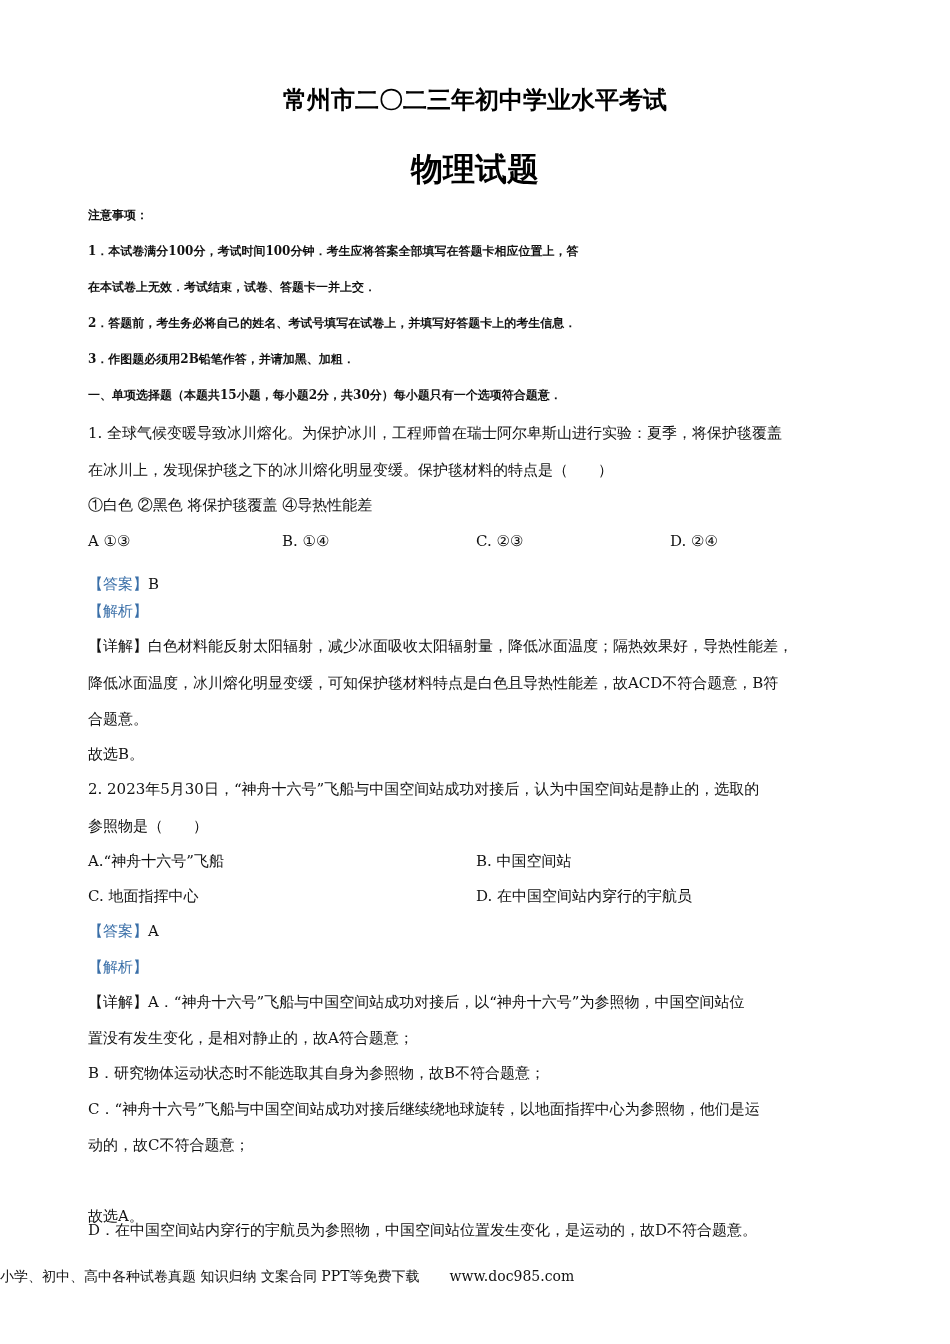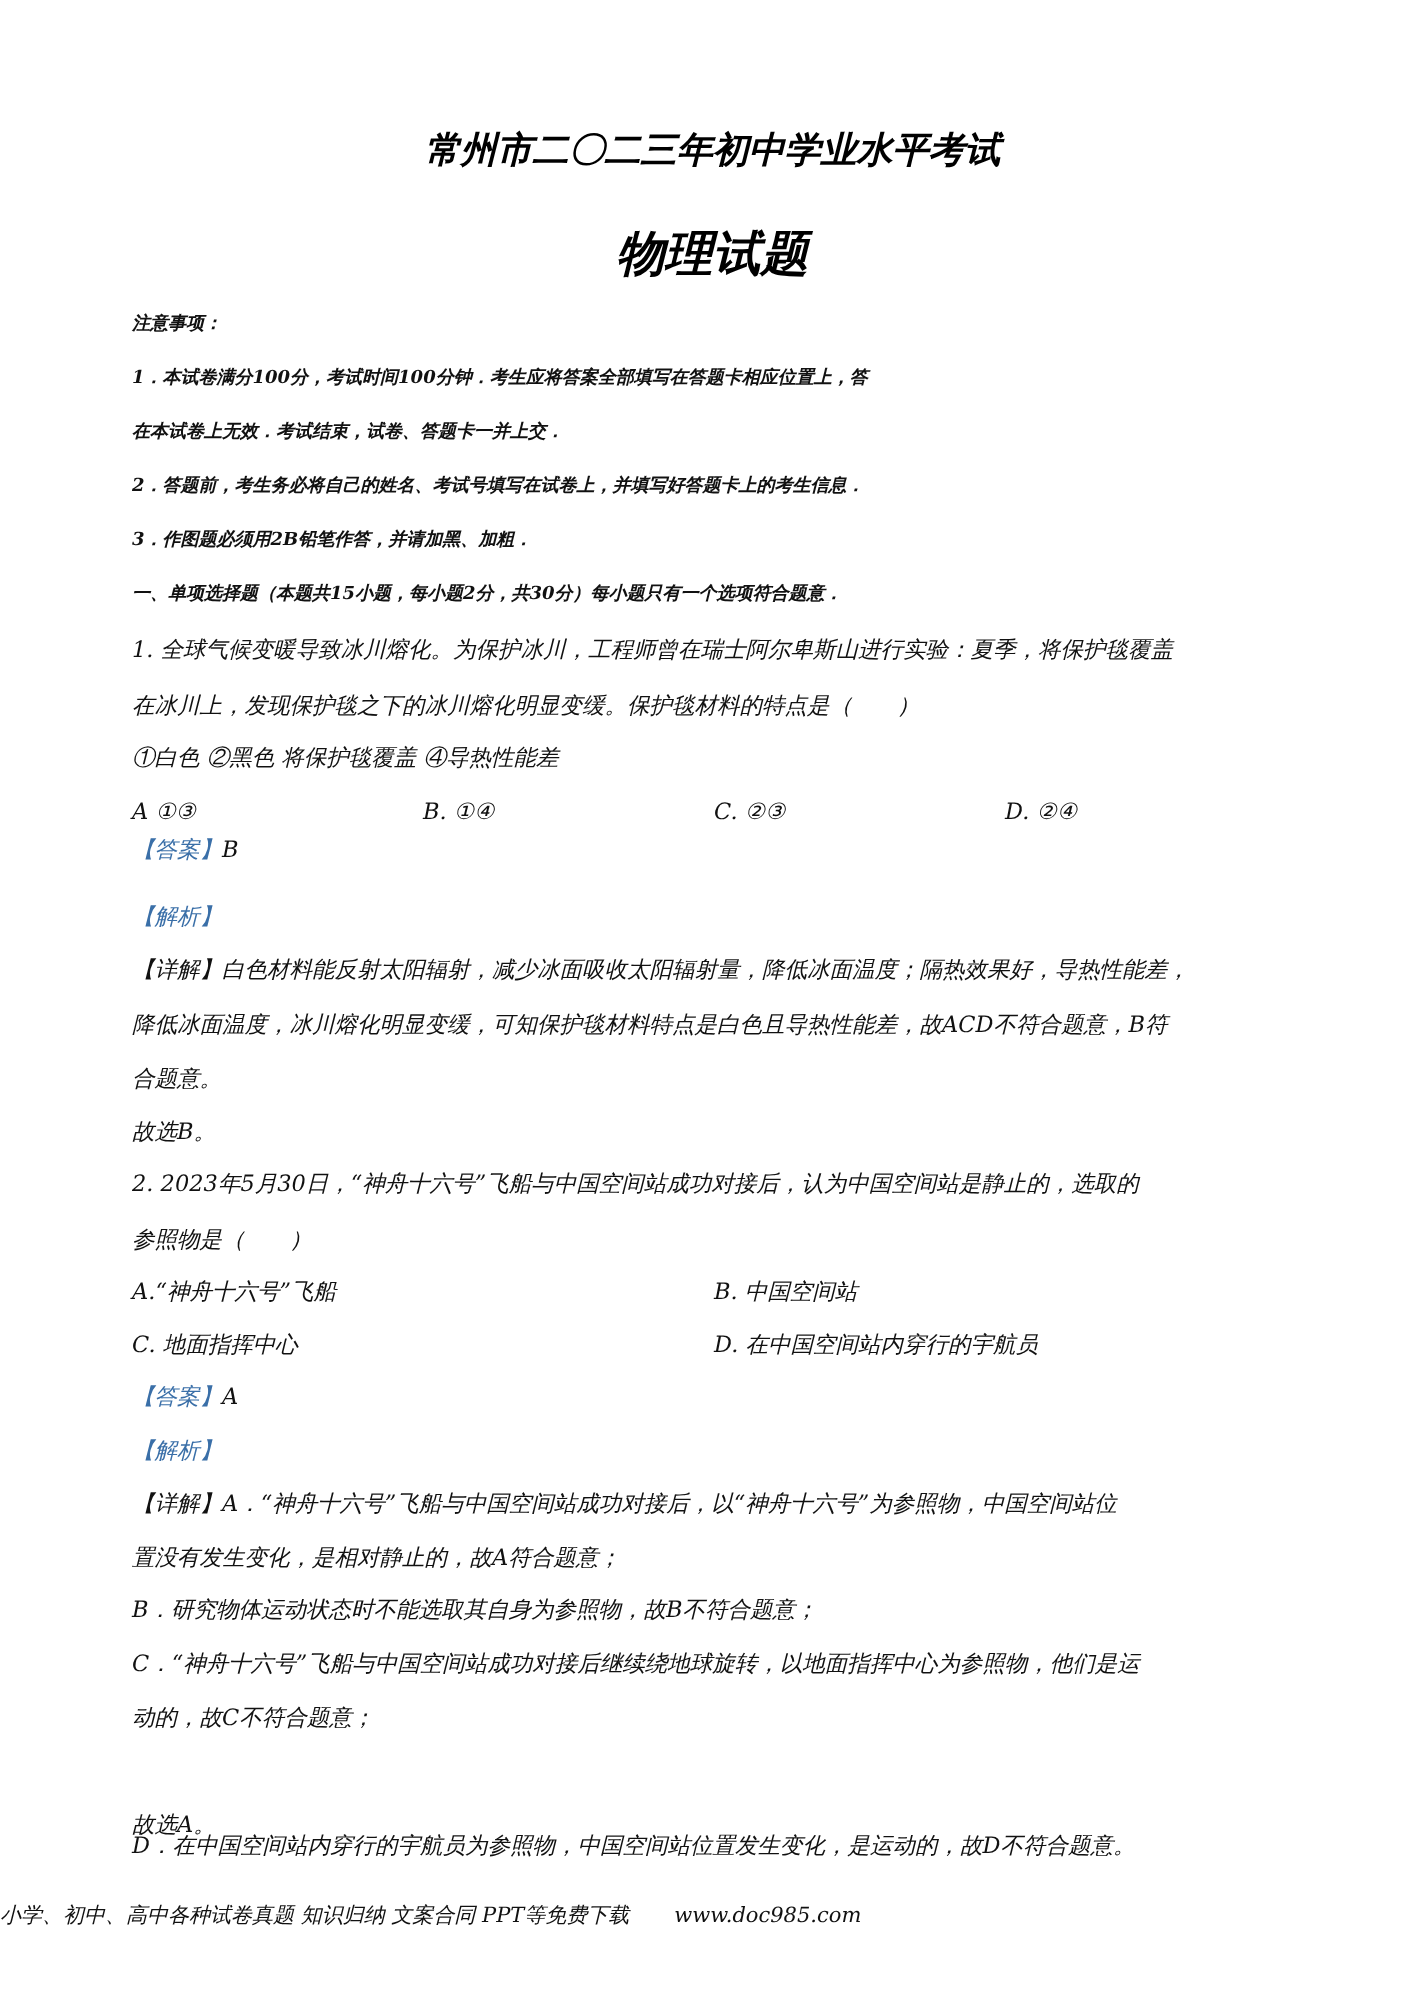--- a/index.html
+++ b/index.html
@@ -1,18 +1,18 @@
 <!DOCTYPE html>
 <html><head>
   <meta charset="utf-8">
   <style>
     html, body { margin: 0; padding: 0; background: #ffffff; }
     body { width: 950px; height: 1344px; position: relative; overflow: hidden;
       font-family: "DejaVu Serif", "Liberation Serif", serif; color: #111; }
-    .page { position: absolute; left: 0; top: 0; width: 950px; height: 1232px; font-style: italic; }
+    .page { position: absolute; left: 0; top: 0; width: 950px; height: 1232px; }
     .title { position: absolute; left: 0; width: 950px; text-align: center; font-weight: bold;
       font-family: "DejaVu Sans", "Liberation Sans", sans-serif; color: #000; }
     .t1 { top: 84px; font-size: 24px; }
     .t2 { top: 148px; font-size: 32px; }
     .line { position: absolute; left: 88px; white-space: nowrap; font-size: 15px; line-height: 22px; }
     .bold { font-weight: bold; font-size: 12px; font-family: "DejaVu Serif", "Liberation Serif", serif; }
     .label { color: #3a6fa8; }
     .opt { position: absolute; white-space: nowrap; font-size: 15px; line-height: 22px; }
     .footer { position: absolute; top: 1268px; left: 0; width: 950px; text-align: left; font-size: 14px; white-space: nowrap; }
     .footer .url { margin-left: 30px; }
@@ -31,21 +31,21 @@
   <div class="line bold" style="top:348px">3．作图题必须用2B铅笔作答，并请加黑、加粗．</div>
   <div class="line bold" style="top:384px">一、单项选择题（本题共15小题，每小题2分，共30分）每小题只有一个选项符合题意．</div>
 
   <div class="line" style="top:422px">1. 全球气候变暖导致冰川熔化。为保护冰川，工程师曾在瑞士阿尔卑斯山进行实验：夏季，将保护毯覆盖</div>
   <div class="line" style="top:459px">在冰川上，发现保护毯之下的冰川熔化明显变缓。保护毯材料的特点是（　　）</div>
   <div class="line" style="top:494px">①白色  ②黑色  将保护毯覆盖  ④导热性能差</div>
   <div class="opt" style="top:530px;left:88px">A  ①③</div>
   <div class="opt" style="top:530px;left:282px">B. ①④</div>
   <div class="opt" style="top:530px;left:476px">C. ②③</div>
   <div class="opt" style="top:530px;left:670px">D. ②④</div>
-  <div class="line" style="top:555px">
+  <div class="line" style="top:573px">
     <span class="label">【答案】</span><span>B</span>
   </div>
   <div class="line label" style="top:600px">【解析】</div>
   <div class="line" style="top:635px">
     <span>【详解】</span><span>白色材料能反射太阳辐射，减少冰面吸收太阳辐射量，降低冰面温度；隔热效果好，导热性能差，</span>
   </div>
   <div class="line" style="top:672px">降低冰面温度，冰川熔化明显变缓，可知保护毯材料特点是白色且导热性能差，故ACD不符合题意，B符</div>
   <div class="line" style="top:708px">合题意。</div>
   <div class="line" style="top:743px">故选B。</div>
 

